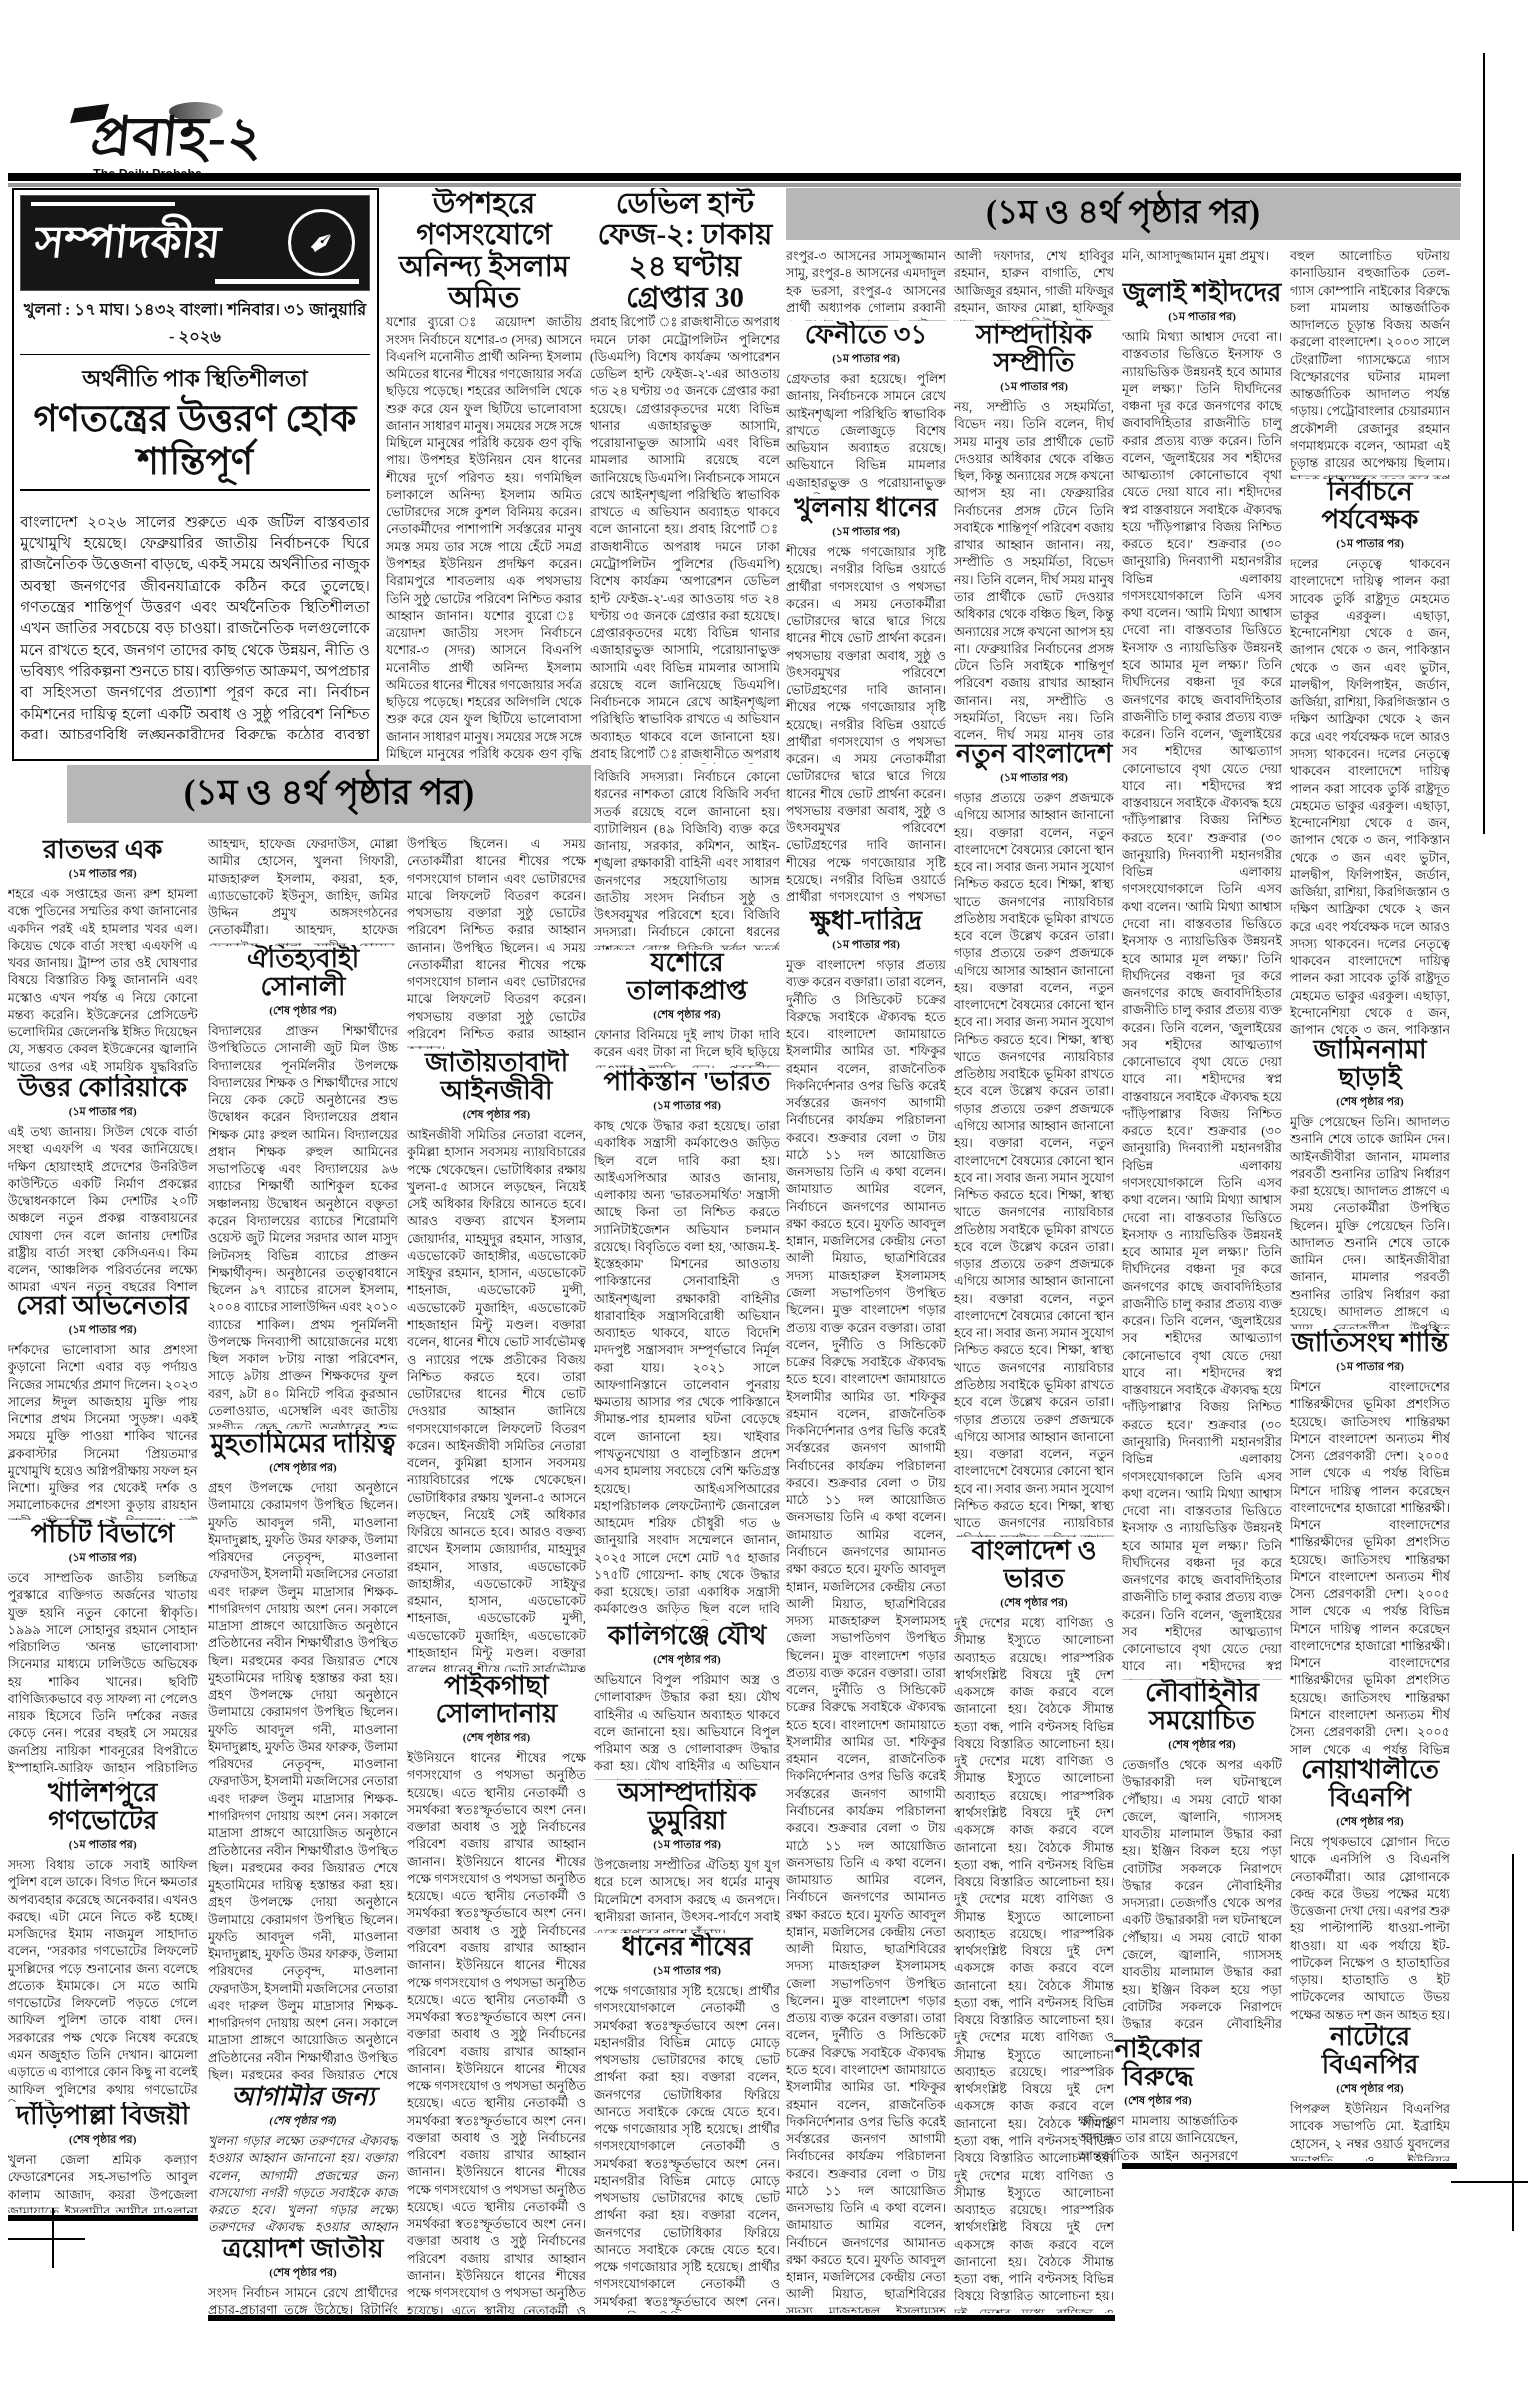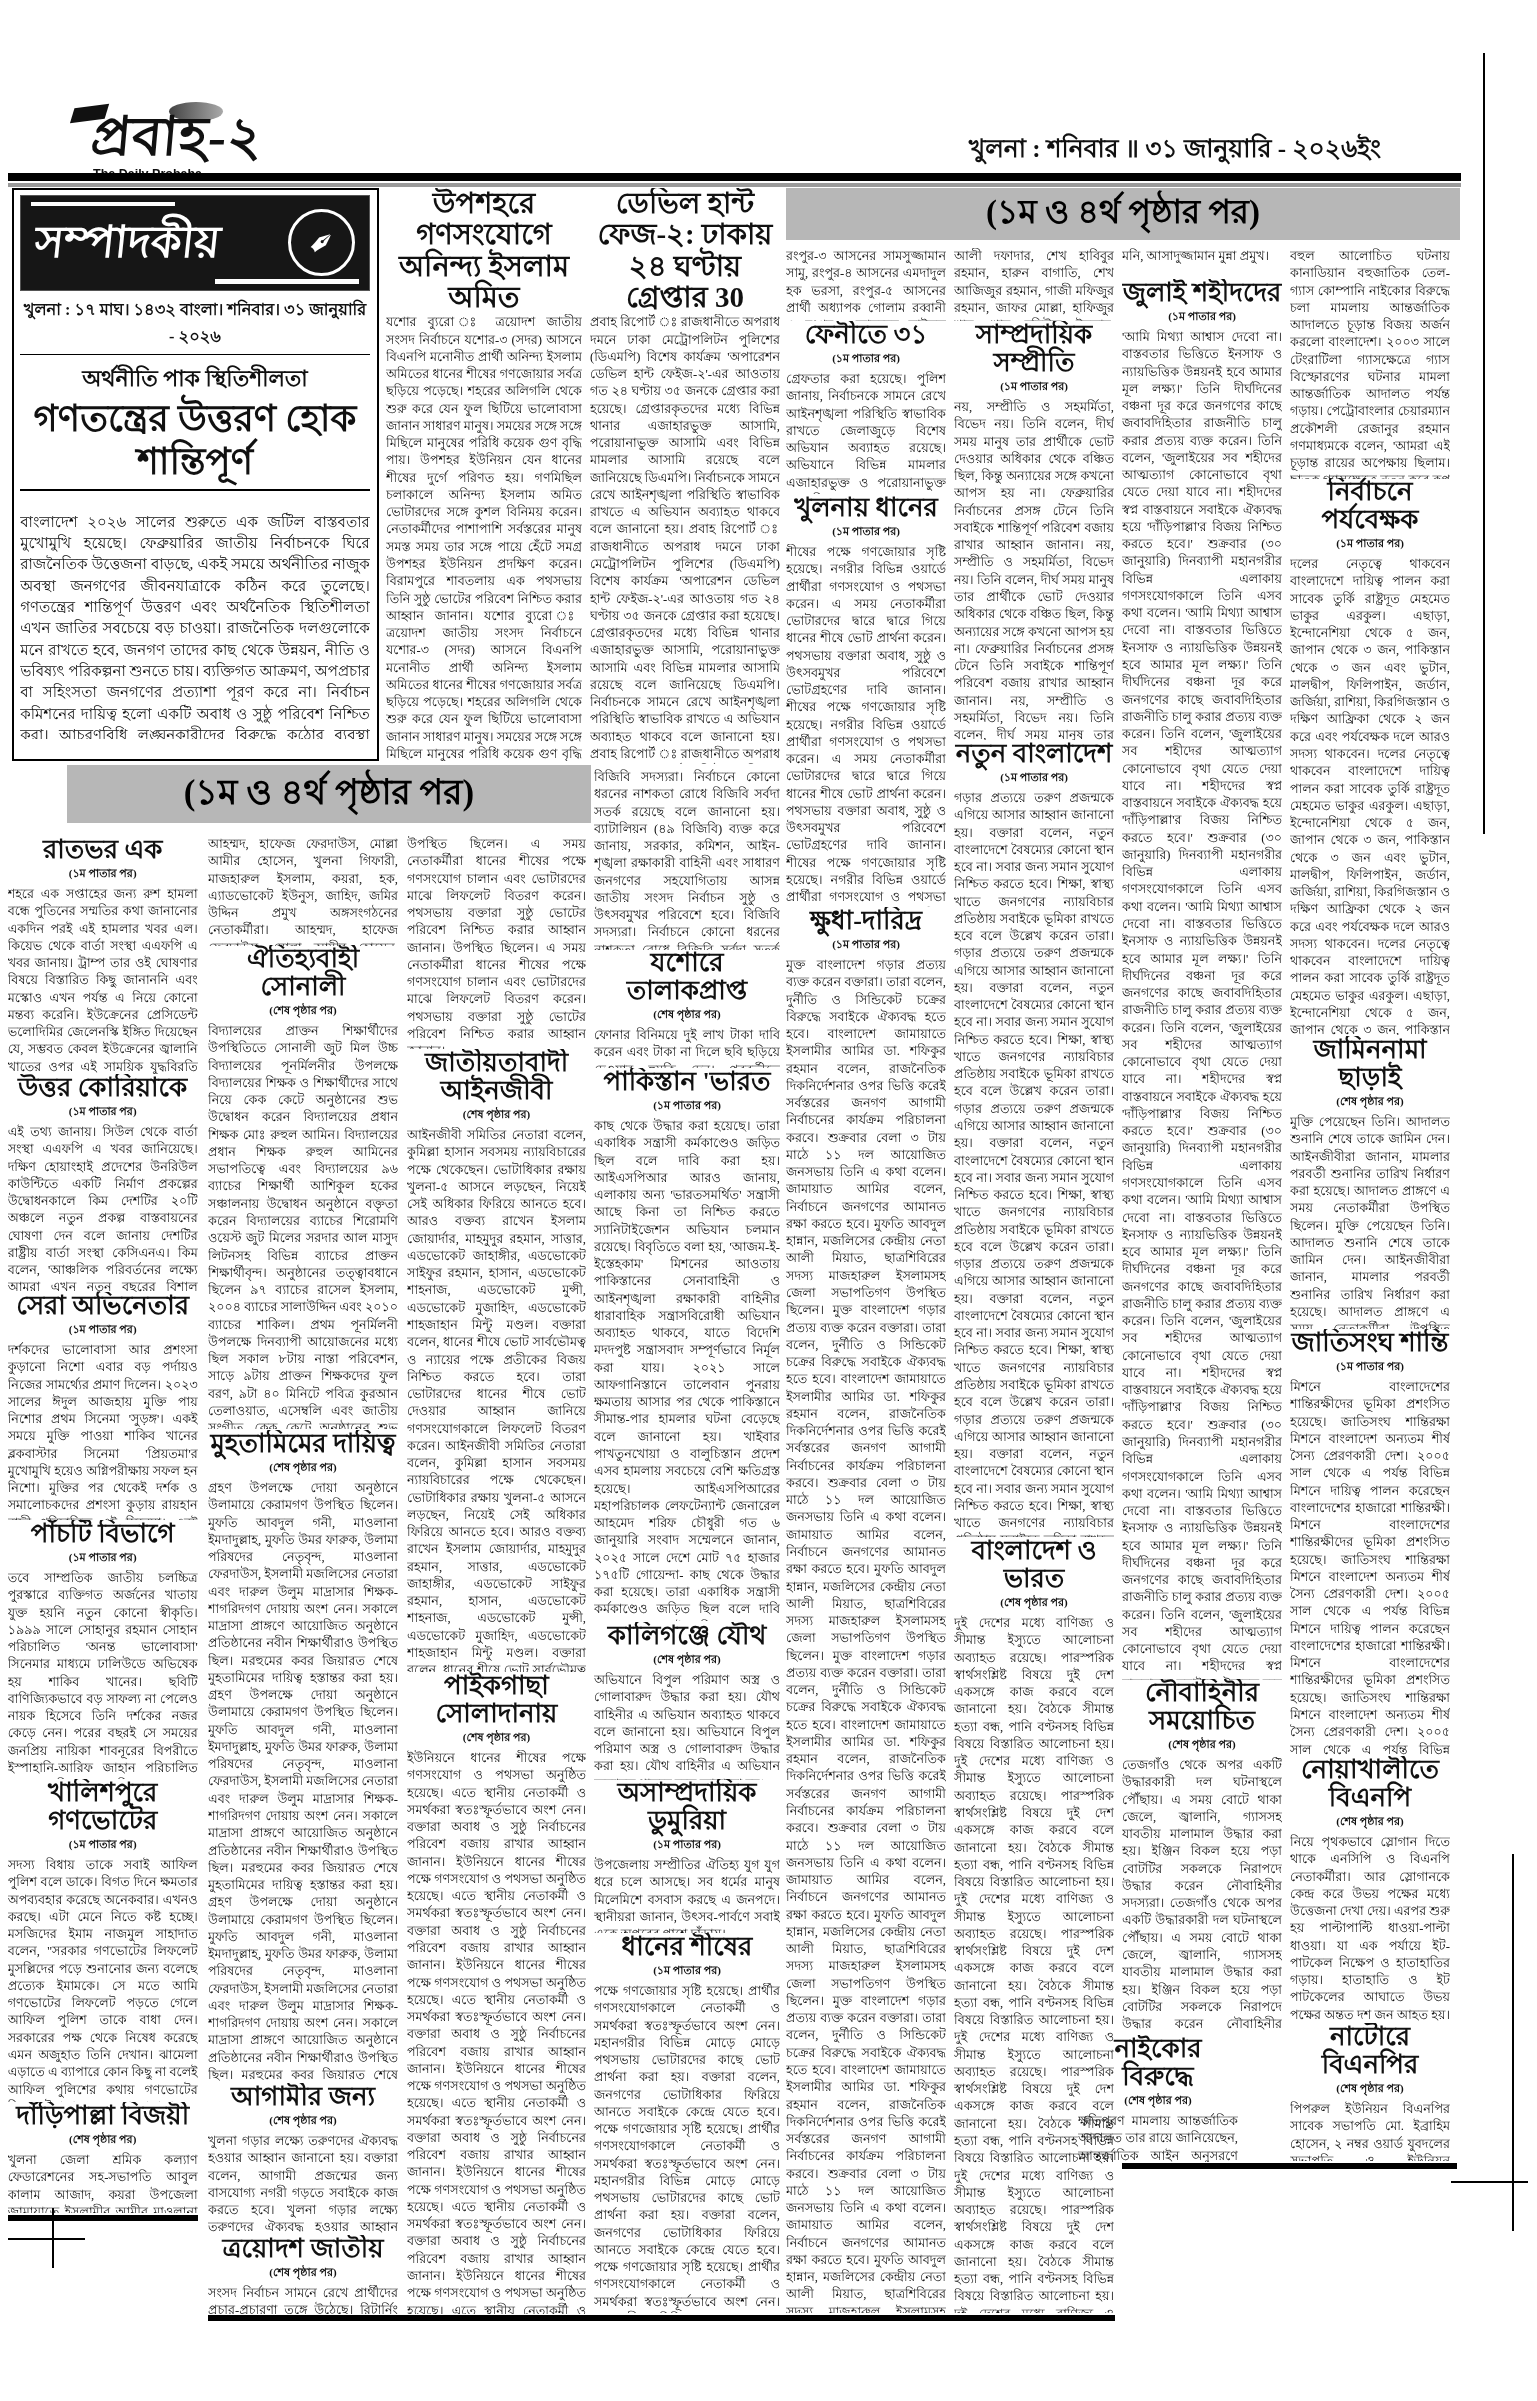--- a/index.html
+++ b/index.html
@@ -58,21 +58,20 @@
 <body>
 
 <div class="page">
 
   <div class="logo-wrap">
     <i class="logo-flag"></i>
     <i class="logo-smoke"></i>
     <div class="logo-text">প্রবাহ-২</div>
     <div class="logo-sub">The Daily Probaha</div>
   </div>
-  <div class="masthead-date">খুলনা : শনিবার ॥ ৩১ জানুয়ারি - ২০২৬ইং</div>
   <div class="rule-black"></div>
   <div class="rule-gray"></div>
 
   <div class="vline-top"></div>
   <div class="vline-bottom"></div>
   <div class="crop-h" style="left:7.7px;top:2238px;width:77px;"></div>
   <div class="crop-v" style="left:52px;top:2208px;height:60px;"></div>
   <div class="crop-h" style="left:1451px;top:2181px;width:77px;"></div>
 
   <section class="editorial">
@@ -225,21 +224,21 @@
   <article class="art" style="left:208px;top:945px;width:190px;height:484px;">
     <h2 class="hl">ঐতিহ্যবাহী সোনালী</h2>
     <div class="cnt">(শেষ পৃষ্ঠার পর)</div>
     <p class="bd fill">বিদ্যালয়ের প্রাক্তন শিক্ষার্থীদের উপস্থিতিতে সোনালী জুট মিল উচ্চ বিদ্যালয়ের পূনর্মিলনীর উপলক্ষে বিদ্যালয়ের শিক্ষক ও শিক্ষার্থীদের সাথে নিয়ে কেক কেটে অনুষ্ঠানের শুভ উদ্বোধন করেন বিদ্যালয়ের প্রধান শিক্ষক মোঃ রুহুল আমিন। বিদ্যালয়ের প্রধান শিক্ষক রুহুল আমিনের সভাপতিত্বে এবং বিদ্যালয়ের ৯৬ ব্যাচের শিক্ষার্থী আশিকুল হকের সঞ্চালনায় উদ্বোধন অনুষ্ঠানে বক্তৃতা করেন বিদ্যালয়ের ব্যাচের শিরোমণি ওয়েস্ট জুট মিলের সরদার আল মাসুদ লিটনসহ বিভিন্ন ব্যাচের প্রাক্তন শিক্ষার্থীবৃন্দ। অনুষ্ঠানের তত্ত্বাবধানে ছিলেন ৯৭ ব্যাচের রাসেল ইসলাম, ২০০৪ ব্যাচের সালাউদ্দিন এবং ২০১০ ব্যাচের শাকিল। প্রথম পূনর্মিলনী উপলক্ষে দিনব্যাপী আয়োজনের মধ্যে ছিল সকাল ৮টায় নাস্তা পরিবেশন, সাড়ে ৯টায় প্রাক্তন শিক্ষকদের ফুল বরণ, ৯টা ৪০ মিনিটে পবিত্র কুরআন তেলাওয়াত, এসেম্বলি এবং জাতীয় সংগীত, কেক কেটে অনুষ্ঠানের শুভ উদ্বোধন, ১০.১৫ মিনিটে উদ্বোধনী ভাষণ, প্রাক্তন শিক্ষকদের পরিচিতি এবং উপহার প্রদান (এবং প্রাক্তন শিক্ষকদের বক্তৃতা), ১২টায় ব্যাচ অনুযায়ী প্রোগ্রাম, পরিচিতি ও ফটোসেশন। সাড়ে ৬টায় এবং অমুষ্ঠ</p>
   </article>
   <article class="art" style="left:208px;top:1430px;width:190px;height:653px;">
     <h2 class="hl">মুহতামিমের দায়িত্ব</h2>
     <div class="cnt">(শেষ পৃষ্ঠার পর)</div>
     <p class="bd fill">গ্রহণ উপলক্ষে দোয়া অনুষ্ঠানে উলামায়ে কেরামগণ উপস্থিত ছিলেন। মুফতি আবদুল গনী, মাওলানা ইমদাদুল্লাহ, মুফতি উমর ফারুক, উলামা পরিষদের নেতৃবৃন্দ, মাওলানা ফেরদাউস, ইসলামী মজলিসের নেতারা এবং দারুল উলুম মাদ্রাসার শিক্ষক-শাগরিদগণ দোয়ায় অংশ নেন। সকালে মাদ্রাসা প্রাঙ্গণে আয়োজিত অনুষ্ঠানে প্রতিষ্ঠানের নবীন শিক্ষার্থীরাও উপস্থিত ছিল। মরহুমের কবর জিয়ারত শেষে মুহতামিমের দায়িত্ব হস্তান্তর করা হয়। গ্রহণ উপলক্ষে দোয়া অনুষ্ঠানে উলামায়ে কেরামগণ উপস্থিত ছিলেন। মুফতি আবদুল গনী, মাওলানা ইমদাদুল্লাহ, মুফতি উমর ফারুক, উলামা পরিষদের নেতৃবৃন্দ, মাওলানা ফেরদাউস, ইসলামী মজলিসের নেতারা এবং দারুল উলুম মাদ্রাসার শিক্ষক-শাগরিদগণ দোয়ায় অংশ নেন। সকালে মাদ্রাসা প্রাঙ্গণে আয়োজিত অনুষ্ঠানে প্রতিষ্ঠানের নবীন শিক্ষার্থীরাও উপস্থিত ছিল। মরহুমের কবর জিয়ারত শেষে মুহতামিমের দায়িত্ব হস্তান্তর করা হয়। গ্রহণ উপলক্ষে দোয়া অনুষ্ঠানে উলামায়ে কেরামগণ উপস্থিত ছিলেন। মুফতি আবদুল গনী, মাওলানা ইমদাদুল্লাহ, মুফতি উমর ফারুক, উলামা পরিষদের নেতৃবৃন্দ, মাওলানা ফেরদাউস, ইসলামী মজলিসের নেতারা এবং দারুল উলুম মাদ্রাসার শিক্ষক-শাগরিদগণ দোয়ায় অংশ নেন। সকালে মাদ্রাসা প্রাঙ্গণে আয়োজিত অনুষ্ঠানে প্রতিষ্ঠানের নবীন শিক্ষার্থীরাও উপস্থিত ছিল। মরহুমের কবর জিয়ারত শেষে মুহতামিমের দায়িত্ব হস্তান্তর করা হয়।</p>
   </article>
-  <article class="art" style="left:208px;top:2083px;width:190px;height:152px;">
+  <article class="art" style="left:208px;top:2083px;width:190px;height:152px;font-style:italic;">
     <h2 class="hl">আগামীর জন্য</h2>
     <div class="cnt">(শেষ পৃষ্ঠার পর)</div>
     <p class="bd fill">খুলনা গড়ার লক্ষ্যে তরুণদের ঐক্যবদ্ধ হওয়ার আহ্বান জানানো হয়। বক্তারা বলেন, আগামী প্রজন্মের জন্য বাসযোগ্য নগরী গড়তে সবাইকে কাজ করতে হবে। খুলনা গড়ার লক্ষ্যে তরুণদের ঐক্যবদ্ধ হওয়ার আহ্বান জানানো হয়। বক্তারা বলেন, আগামী প্রজন্মের জন্য বাসযোগ্য নগরী গড়তে সবাইকে কাজ করতে হবে।</p>
   </article>
   <article class="art" style="left:208px;top:2235px;width:190px;height:79px;">
     <h2 class="hl">ত্রয়োদশ জাতীয়</h2>
     <div class="cnt">(শেষ পৃষ্ঠার পর)</div>
     <p class="bd fill">সংসদ নির্বাচন সামনে রেখে প্রার্থীদের প্রচার-প্রচারণা তুঙ্গে উঠেছে। রিটার্নিং কর্মকর্তার কার্যালয় সূত্রে এ তথ্য জানা গেছে (BOEZ)।</p>
   </article>
 

